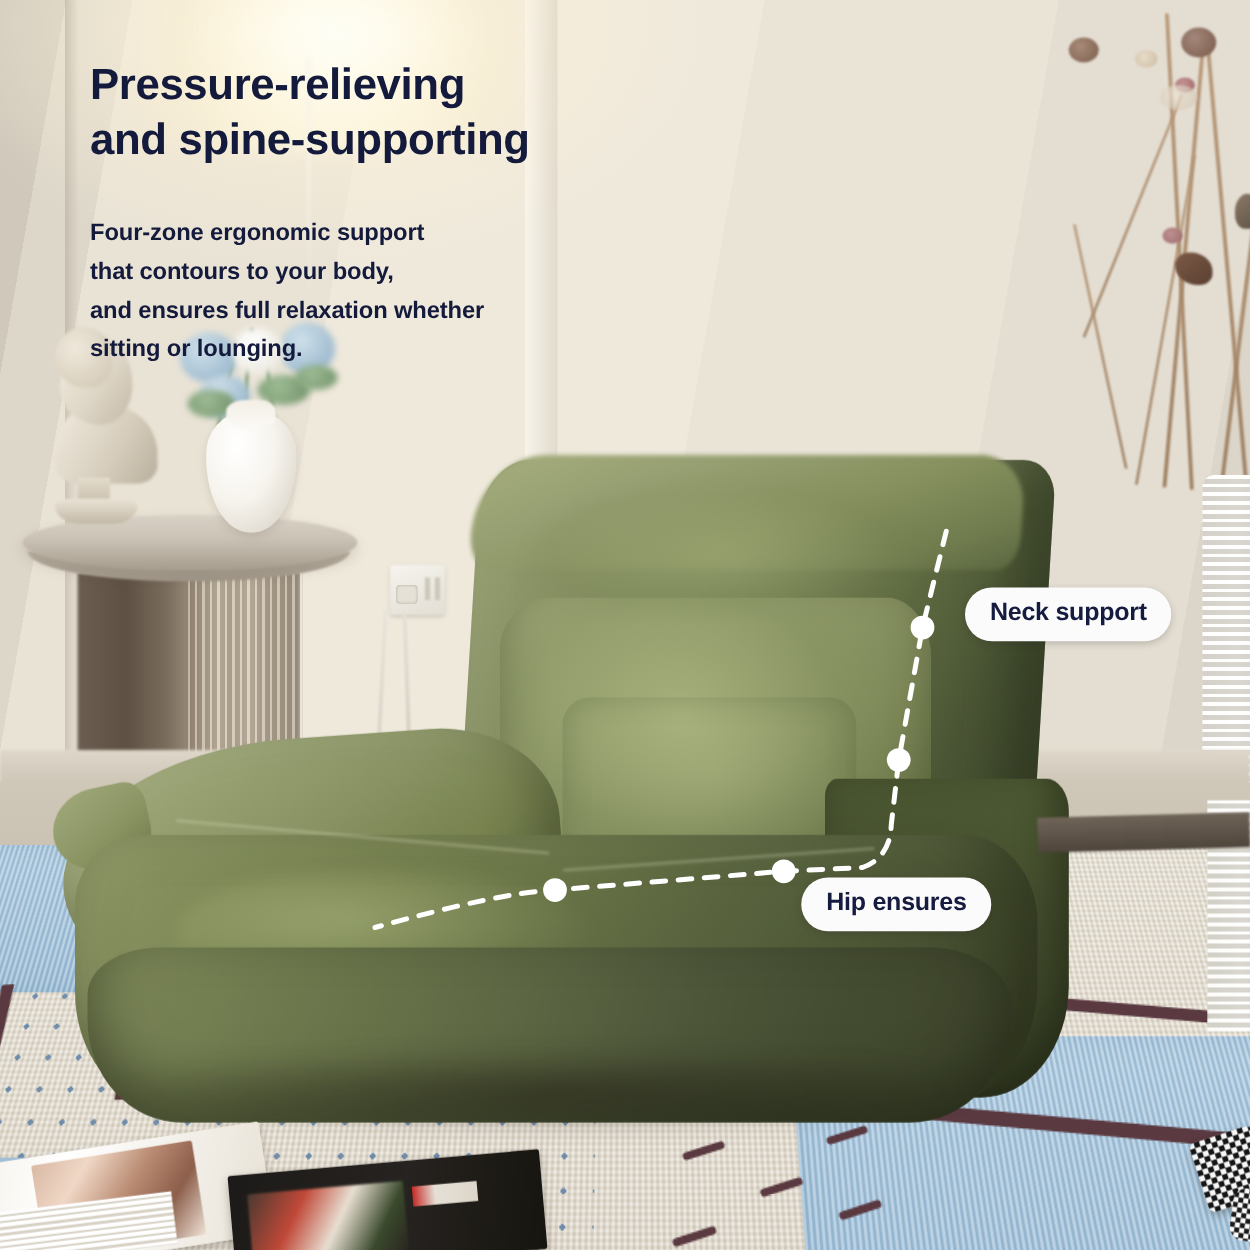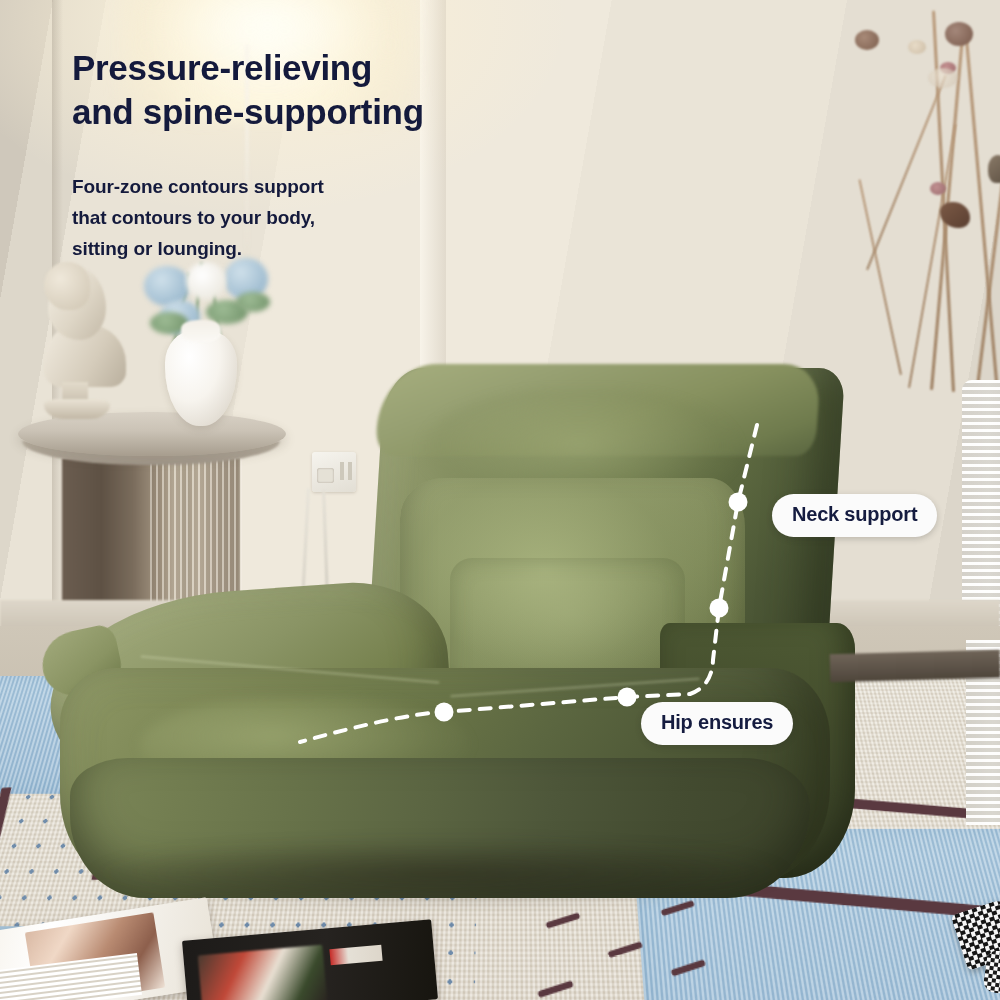--- a/index.html
+++ b/index.html
@@ -275,21 +275,21 @@
     background:#8c9080; border:3px solid #43443b;
     color:#fdfdfb; font-size:21px; font-weight:bold; letter-spacing:-.2px;
     box-shadow:0 2px 5px rgba(40,40,30,.25); }
 
   .svg-lines { position:absolute; inset:0; pointer-events:none; }
 
   .pill { position:absolute; background:#fbfbfb; border-radius:24px;
     padding:9px 20px 11px; color:#151c40; font-size:20px; font-weight:bold;
     letter-spacing:-.2px; white-space:nowrap;
     box-shadow:0 2px 6px rgba(40,40,35,.22); }
-  .p-neck { left:772px; top:494px; }
+  .p-neck { left:772px; top:470px; }
   .p-lumbar{ left:740px; top:601px; }
   .p-hip   { left:641px; top:702px; }
   .p-leg   { left:432px; top:733px; }
 </style>
 </head>
 <body>
 
 <div id="stage">
 
   <div class="wall"></div>
@@ -411,22 +411,23 @@
   <div class="tall-vase2"></div>
   <div class="tall-vase2-ribs"></div>
   <div class="skirt-dark"></div>
 
   <div class="headline">
     <div>Pressure-relieving</div>
     <div>and spine-supporting</div>
   </div>
 
   <div class="subcopy">
-    <div>Four-zone contours support</div>
+    <div>Four-zone ergonomic support</div>
     <div>that contours to your body,</div>
+    <div>and ensures full relaxation whether</div>
     <div>sitting or lounging.</div>
   </div>
 
 
   <svg class="svg-lines" width="1000" height="1000" viewBox="0 0 1000 1000">
     <path d="M 757 425 L 738 502 L 719 608 L 713 660 Q 712 686 690 694 L 627 697 L 444 712 Q 400 714 300 742" fill="none" stroke="#ffffff" stroke-width="4" stroke-dasharray="11 10" stroke-linecap="round"></path>
     <circle cx="738" cy="502" r="9.5" fill="#ffffff"></circle>
     <circle cx="719" cy="608" r="9.5" fill="#ffffff"></circle>
     <circle cx="627" cy="697" r="9.5" fill="#ffffff"></circle>
     <circle cx="444" cy="712" r="9.5" fill="#ffffff"></circle>

